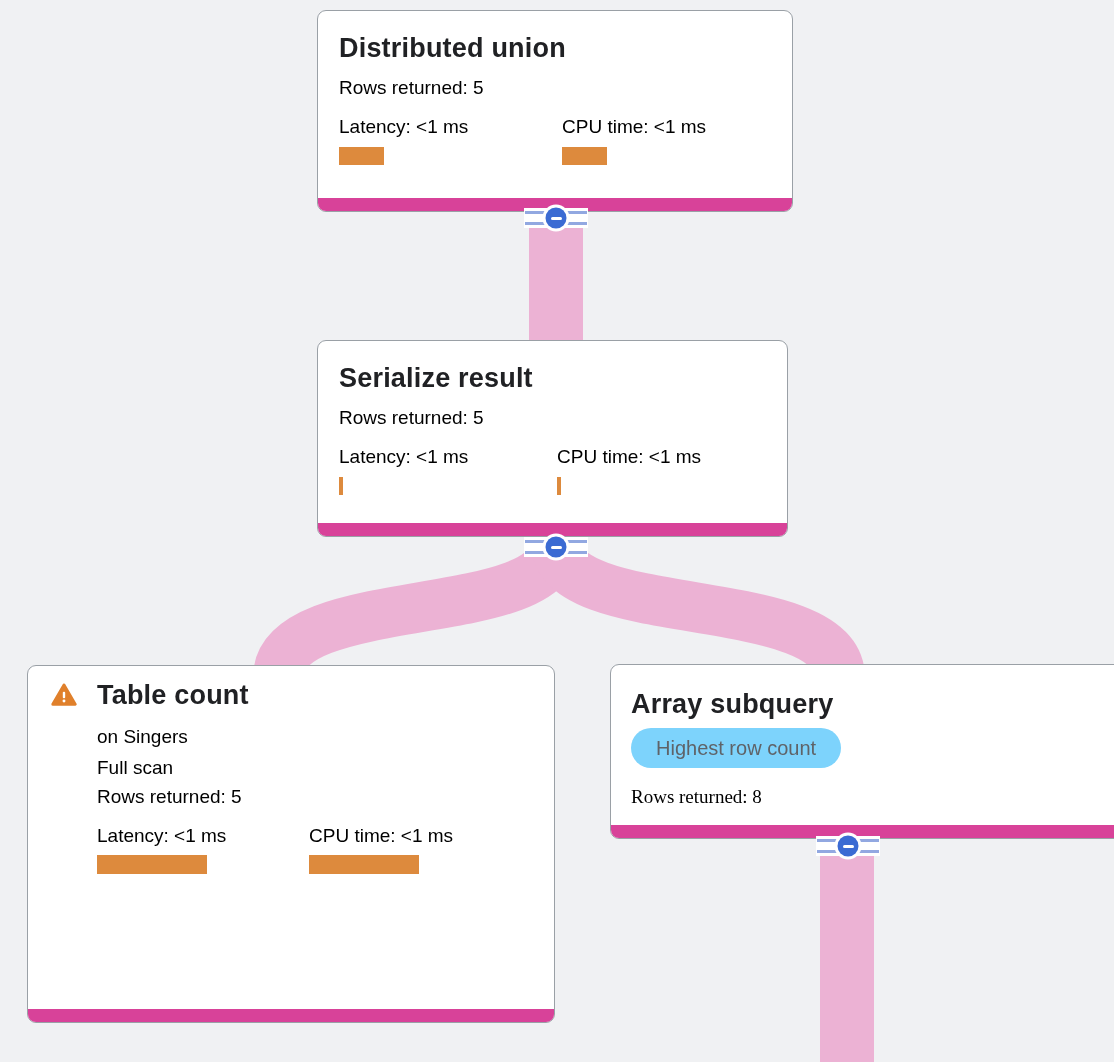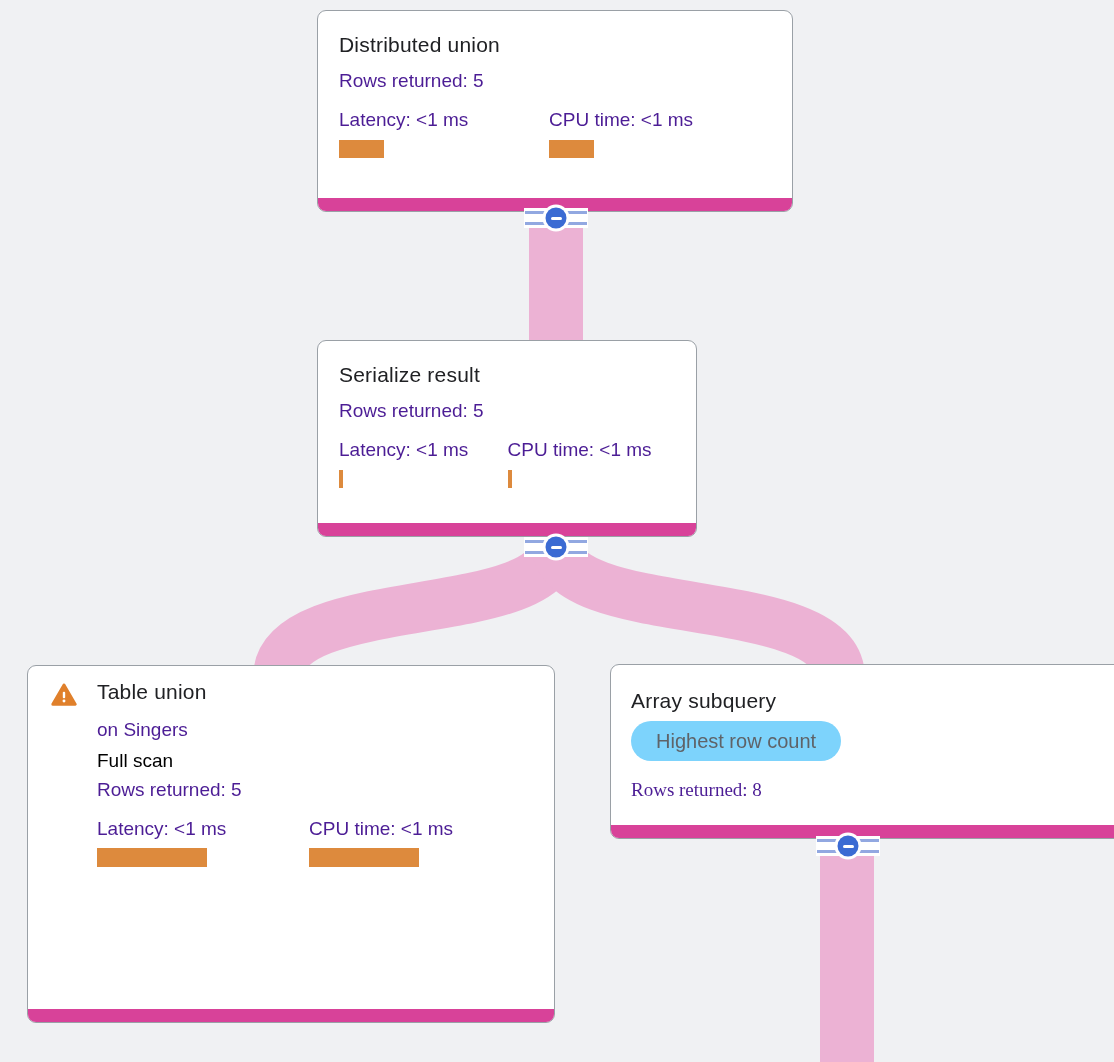--- a/index.html
+++ b/index.html
@@ -16,30 +16,30 @@
     background:#ffffff;
     border:1px solid #9aa0a6;
     border-radius:9px;
     box-sizing:border-box;
     overflow:hidden;
   }
   .node .footer {
     position:absolute; left:0; right:0; bottom:0; height:13px;
     background:#d84299;
   }
-  .title { font-size:21px; font-weight:400; color:#202124; letter-spacing:.2px; }
-  .body-text { font-size:19px; color:#4c1d95; }
+  .title { font-size:27px; font-weight:700; color:#202124; letter-spacing:.2px; }
+  .body-text { font-size:19px; color:#000000; }
   .muted { color:#000000; }
   .pill {
     display:inline-block;
     background:#7dd3fc; color:#5f6368;
     font-size:20px; line-height:24px;
     padding:8px 25px; border-radius:21px;
   }
-  .metrics { display:flex; }
+  .metrics { display:flex;justify-content:space-between; }
   .metric { width:210px; }
   .card3 .metric { width:212px; }
   .bar { height:18px; margin-top:9px; background:#dd8a3d; }
 
   
   .card12 { padding:22px 20px 0 21px; }
   .card12 .title { margin-bottom:13px; }
   .card12 .rows { margin-bottom:17px; }
 
   
@@ -115,21 +115,21 @@
       <div class="bar" style="width: 45px;"></div>
     </div>
     <div class="metric">
       <div class="body-text">CPU time: &lt;1 ms</div>
       <div class="bar" style="width: 45px;"></div>
     </div>
   </div>
   <div class="footer" style="background: rgb(216, 66, 153);"></div>
 </div>
 
-<div class="node card12" style="left:317px; top:340px; width:380px; height:197px;">
+<div class="node card12" style="left:317px; top:340px; width:471px; height:197px;">
   <div class="title">Serialize result</div>
   <div class="body-text rows">Rows returned: 5</div>
   <div class="metrics">
     <div class="metric">
       <div class="body-text">Latency: &lt;1 ms</div>
       <div class="bar" style="width: 4px;"></div>
     </div>
     <div class="metric">
       <div class="body-text">CPU time: &lt;1 ms</div>
       <div class="bar" style="width: 4px;"></div>
@@ -140,21 +140,21 @@
 
 <div class="node card3" style="left:27px; top:665px; width:528px; height:358px;">
   <div class="icon-col">
     <svg class="warn-icon" width="26" height="24" viewBox="0 0 24 22">
       <path d="M12 2 L22.2 19.5 L1.8 19.5 Z" stroke-width="3" stroke-linejoin="round" stroke="#e0802b" fill="#e0802b"></path>
       <rect x="10.9" y="8" width="2.2" height="6" rx="1" fill="#ffffff"></rect>
       <circle cx="12" cy="16.6" r="1.35" fill="#ffffff"></circle>
     </svg>
   </div>
   <div class="body-col">
-    <div class="title">Table union</div>
+    <div class="title">Table count</div>
     <div class="body-text sub">on Singers</div>
     <div class="body-text muted scan">Full scan</div>
     <div class="body-text rows">Rows returned: 5</div>
     <div class="metrics">
       <div class="metric">
         <div class="body-text">Latency: &lt;1 ms</div>
         <div class="bar" style="width: 110px;"></div>
       </div>
       <div class="metric">
         <div class="body-text">CPU time: &lt;1 ms</div>

